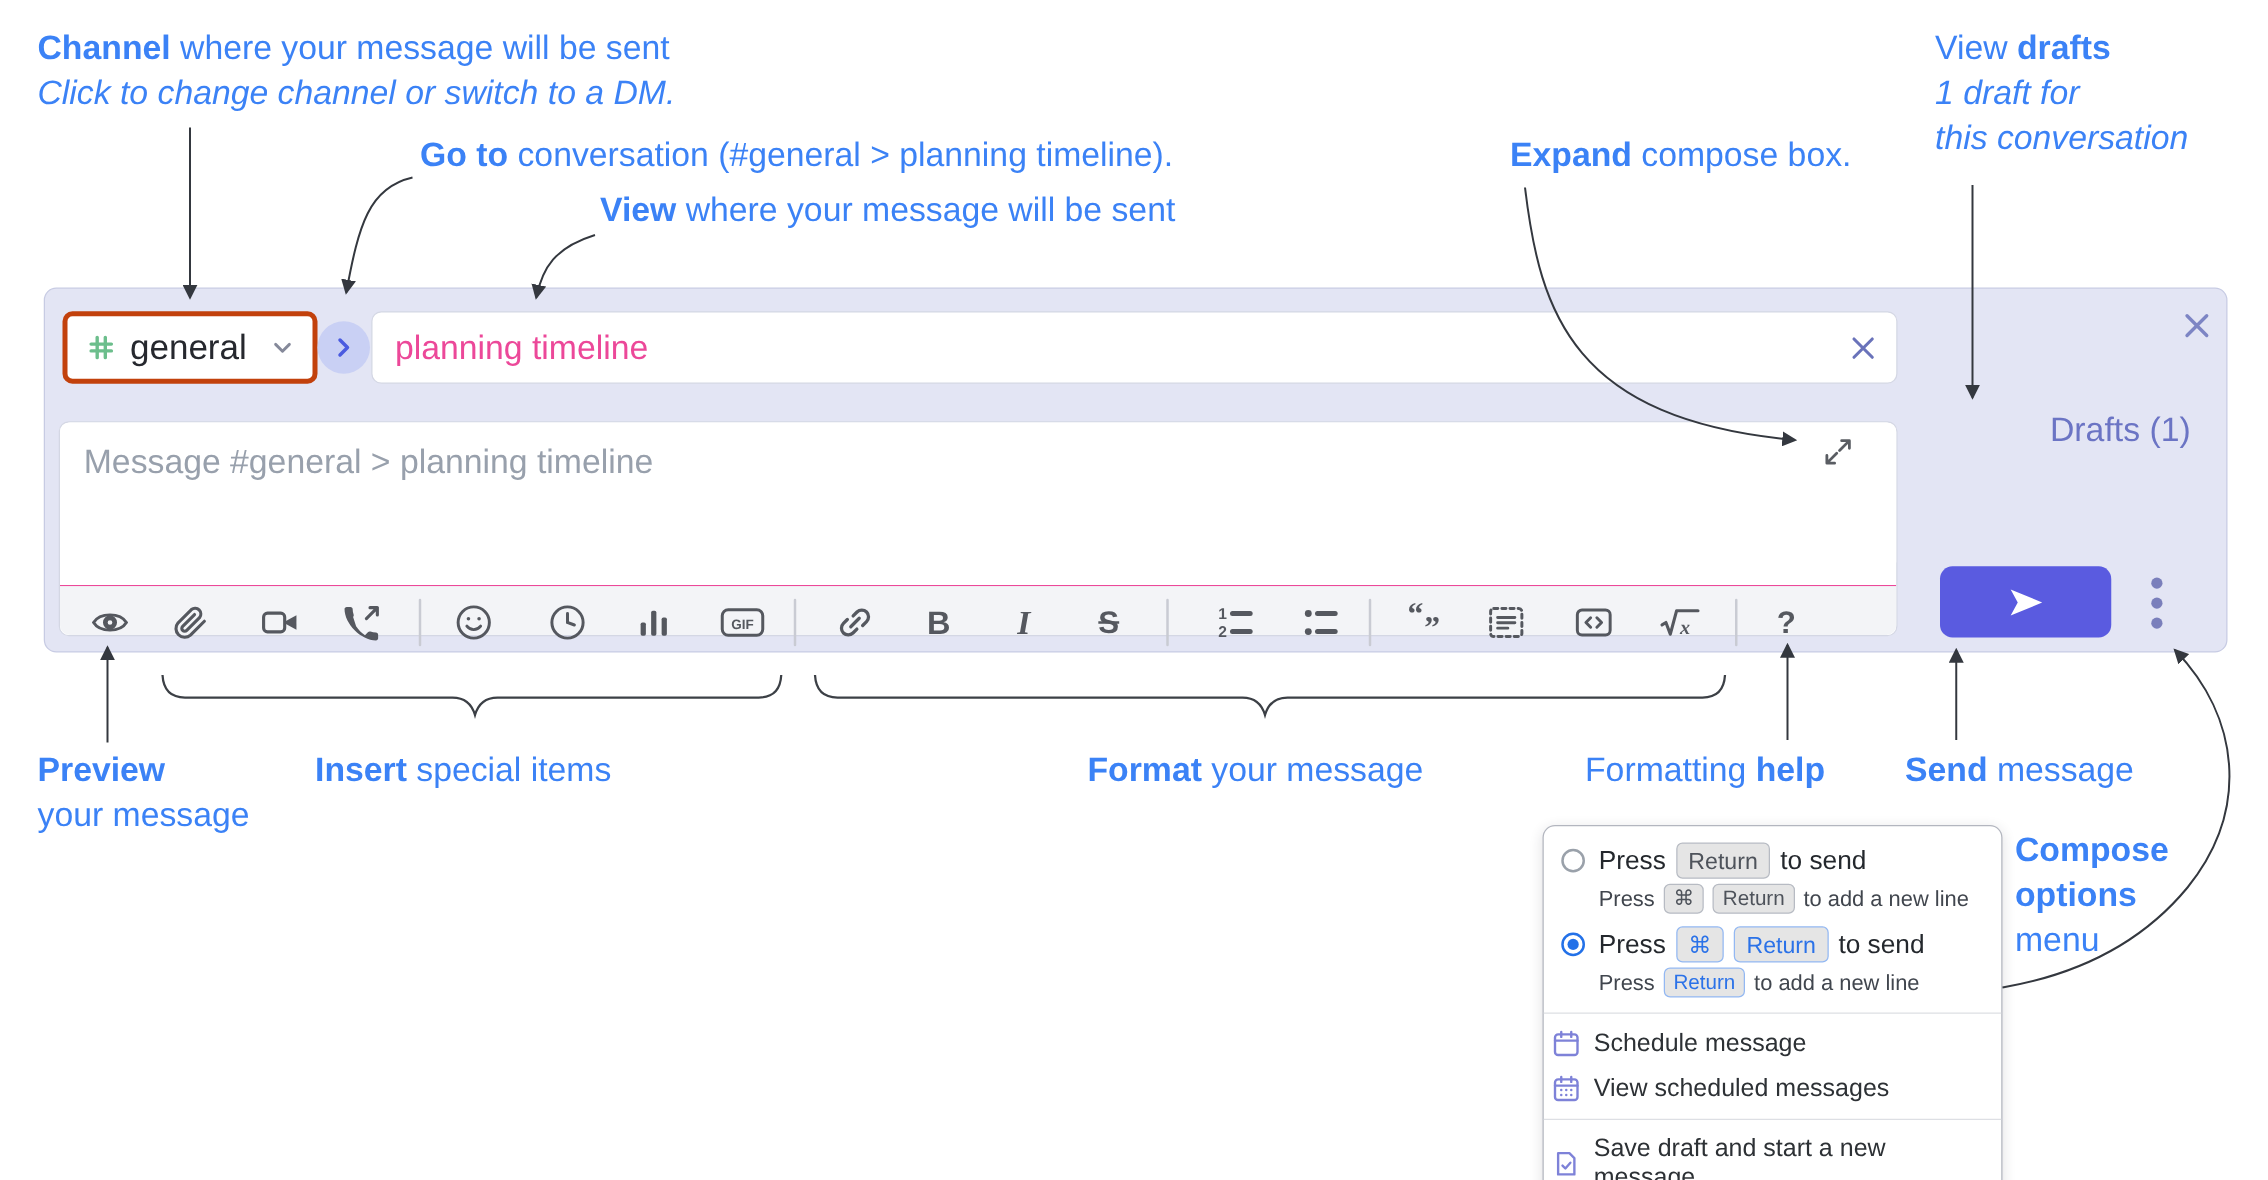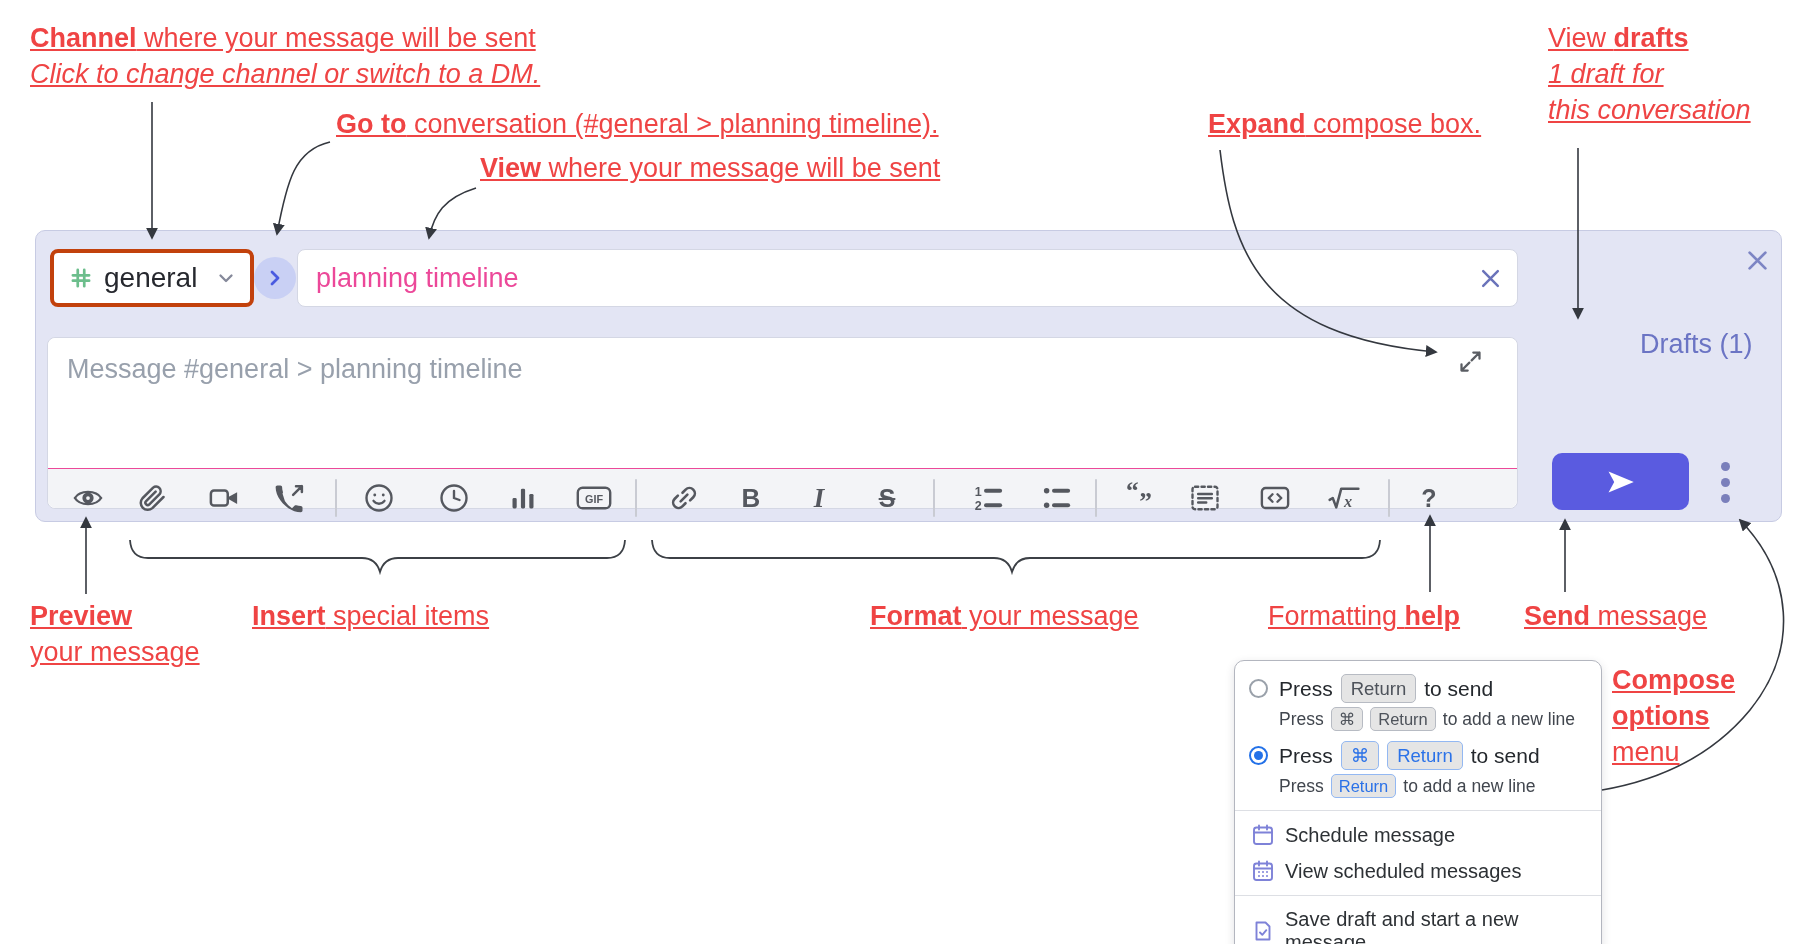--- a/index.html
+++ b/index.html
@@ -1,20 +1,20 @@
 <!DOCTYPE html>
 <html><head>
 <meta charset="utf-8">
 <style>
   * { box-sizing: border-box; margin: 0; padding: 0; }
   body { background:#ffffff; font-family:"Liberation Sans", sans-serif; }
   #stage { position:relative; width:1814px; height:944px; background:#ffffff; overflow:hidden; }
 
   
-  .ann { position:absolute; color:#ef4444; font-size:27px; line-height:36px; z-index:6; white-space:nowrap;text-decoration:underline; }
+  .ann { position:absolute; color:#3b82f6; font-size:27px; line-height:36px; z-index:6; white-space:nowrap; }
   .ann b { font-weight:700; }
   .ann .it { font-style:italic; }
 
   
   #connectors { position:absolute; left:0; top:0; z-index:5; pointer-events:none; }
 
   
   .compose { position:absolute; left:35px; top:230px; width:1747px; height:292px;
              background:#e3e5f4; border:1px solid #c7cbe3; border-radius:10px; z-index:1; }
 
@@ -71,21 +71,21 @@
   .radio { width:19px; height:19px; border-radius:50%; border:2px solid #9aa1aa; position:relative; flex:none; }
   .radio.selected { border-color:#2371e8; }
   .radio.selected::after { content:''; position:absolute; inset:3px; border-radius:50%; background:#2371e8; }
   .row-main { display:flex; align-items:center; gap:8px; font-size:21px; color:#24282d; }
   .row-sub { display:flex; align-items:center; gap:7px; font-size:17.5px; color:#41464e; padding:2px 14px 6px 44px; }
   .kbd { border:1px solid #b7bbc3; border-radius:5px; background:#e5e5e5; color:#4e535b;
          font-size:16.5px; line-height:22px; padding:0 7px; }
   .kbd.main { font-size:18.5px; line-height:27px; padding:0 9px; }
   .kbd.blue { color:#2b72e8; border-color:#93b8f2; }
   .popup .divider { height:1px; background:#dddfe4; margin:6px 0; }
-  .menu-item { display:flex; align-items:center; gap:10px; padding:6px 16px; font-size:20px; color:#2d3135; cursor:pointer; }
+  .menu-item { display:flex; align-items:center; gap:10px; padding:6px 6px; font-size:20px; color:#2d3135; cursor:pointer; }
   .menu-item svg { flex:none; }
 
   svg { display:block; }
 </style>
 </head>
 <body>
 
 <div id="stage">
 
   <svg id="connectors" width="1814" height="944" viewBox="0 0 1814 944">

